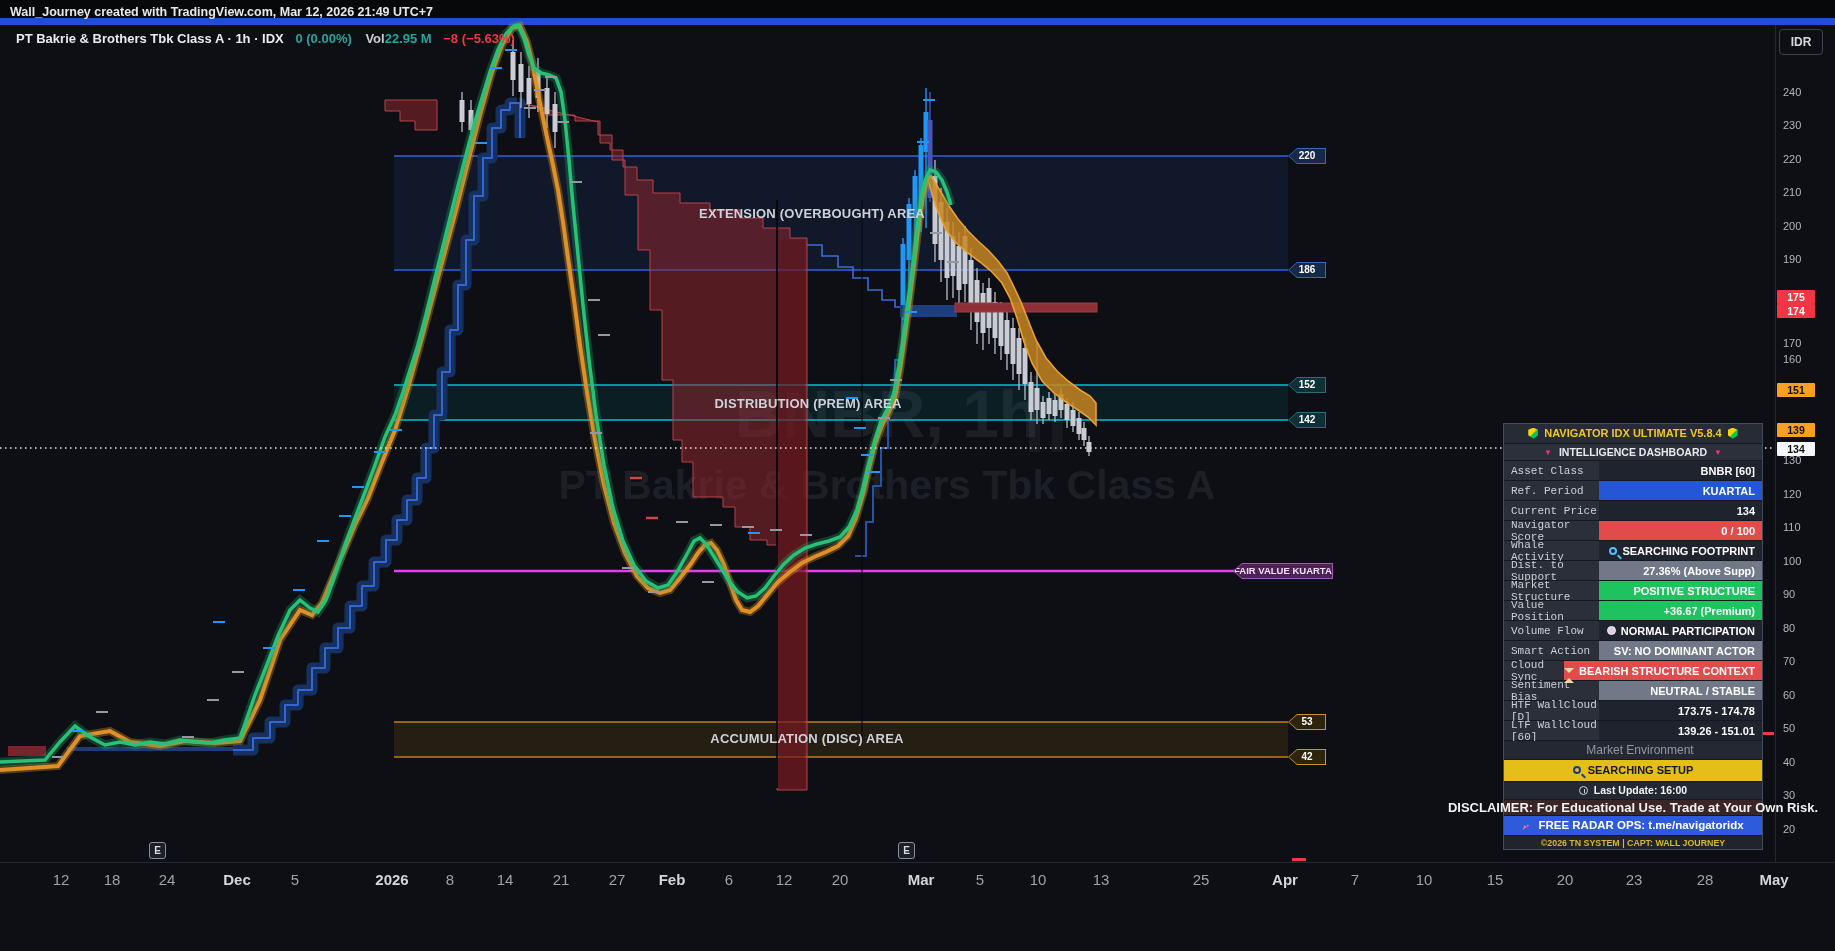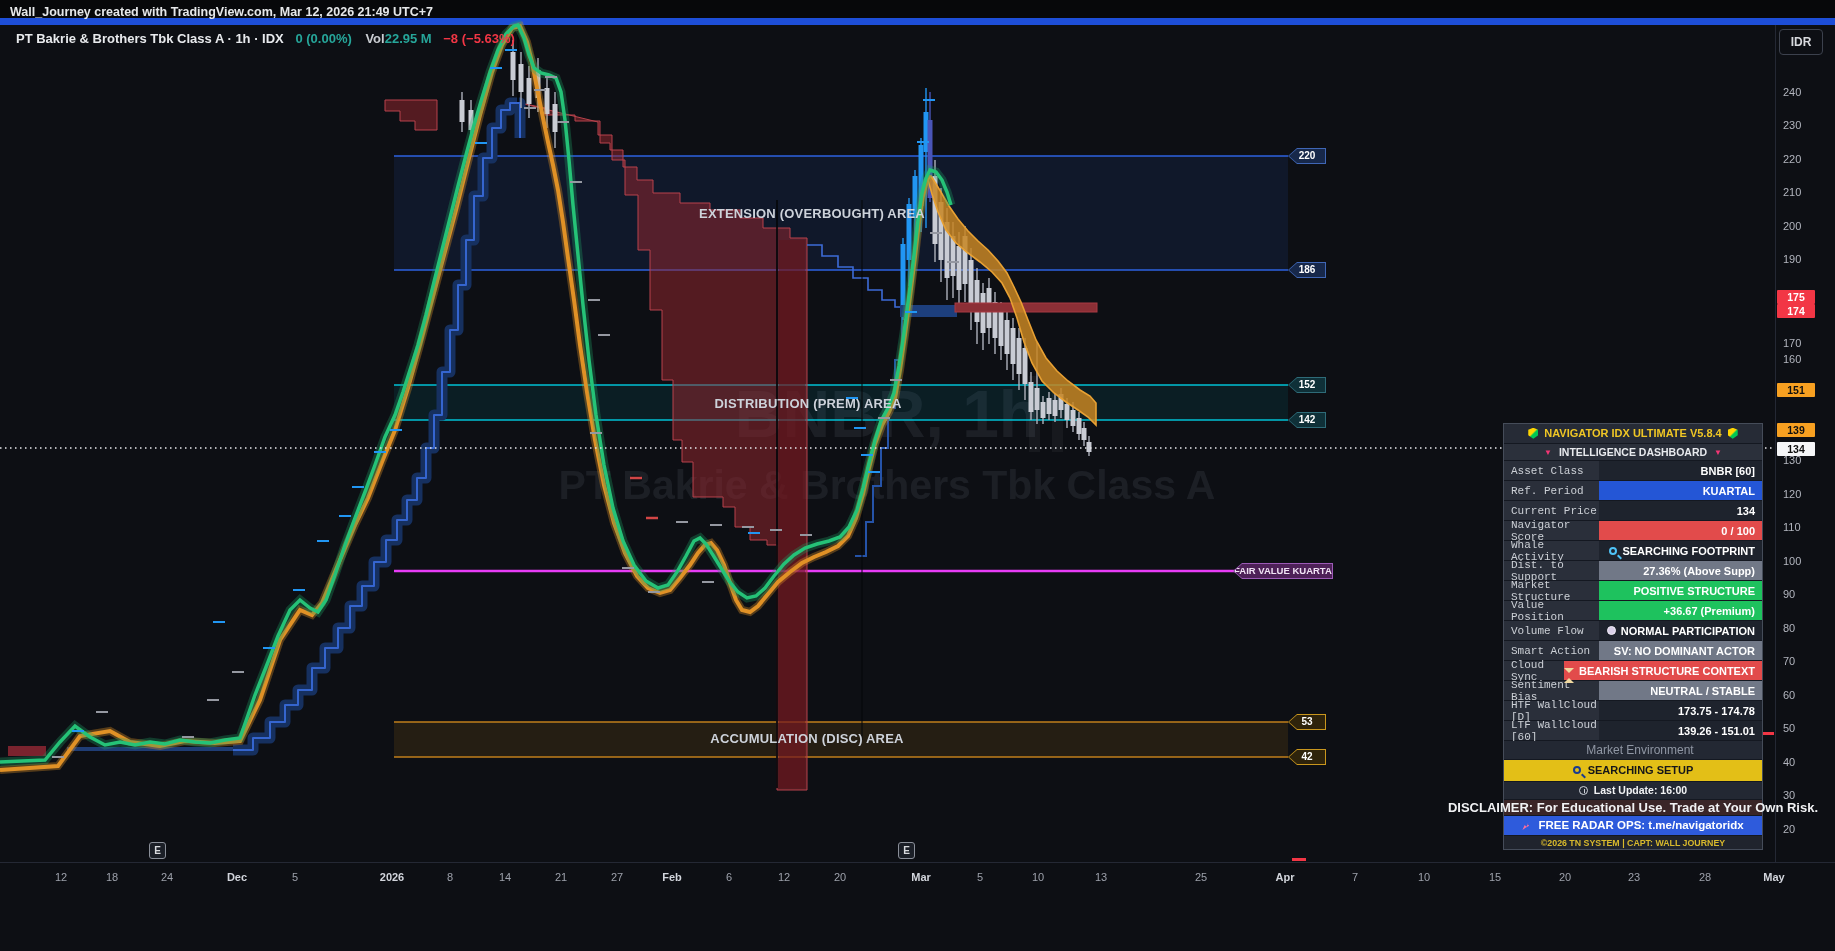--- a/index.html
+++ b/index.html
@@ -56,21 +56,21 @@
   .ptick { position:absolute; left:7px; color:#b2b5be; font-size:11px; }
   .paxtag { position:absolute; left:1px; width:38px; height:14px; font-size:10.5px; font-weight:bold;
     text-align:center; line-height:14px; border-radius:1px; }
   .paxtag.red { background:#f23645; color:#fff; }
   .paxtag.orange { background:#f7a021; color:#101010; }
   .paxtag.white { background:#f5f6f8; color:#101010; }
 
   
   .time-axis { position:absolute; left:0; top:862px; width:1835px; height:32px; border-top:1px solid #242834;
     background:#0d0f14; z-index:8; }
-  .ttick { position:absolute; top:8px; transform:translateX(-50%); color:#9da1ab; font-size:11px; }
+  .ttick { position:absolute; top:8px; transform:translateX(-50%); color:#9da1ab; font-size:15px; }
   .ttick.bold { color:#d2d5dc; font-weight:bold; }
   .ebadge { position:absolute; width:17px; height:17px; border:1.5px solid #8a8f99; border-radius:3px;
     background:#1b1f27; color:#d8dade; font-size:10px; font-weight:bold; text-align:center; line-height:15px; z-index:9; }
   .reddash { position:absolute; background:#f23645; z-index:9; }
 
   
   .bottom-bar { position:absolute; left:0; top:895px; width:1835px; height:56px; background:#1d2127; z-index:10; }
   .tvlogo { position:absolute; left:34px; top:10px; height:36px; display:flex; align-items:center; }
   .tvlogo svg { display:block; }
   .tvlogo .brand { color:#dcdde0; font-size:22px; font-weight:bold; margin-left:9px; letter-spacing:.2px; }

